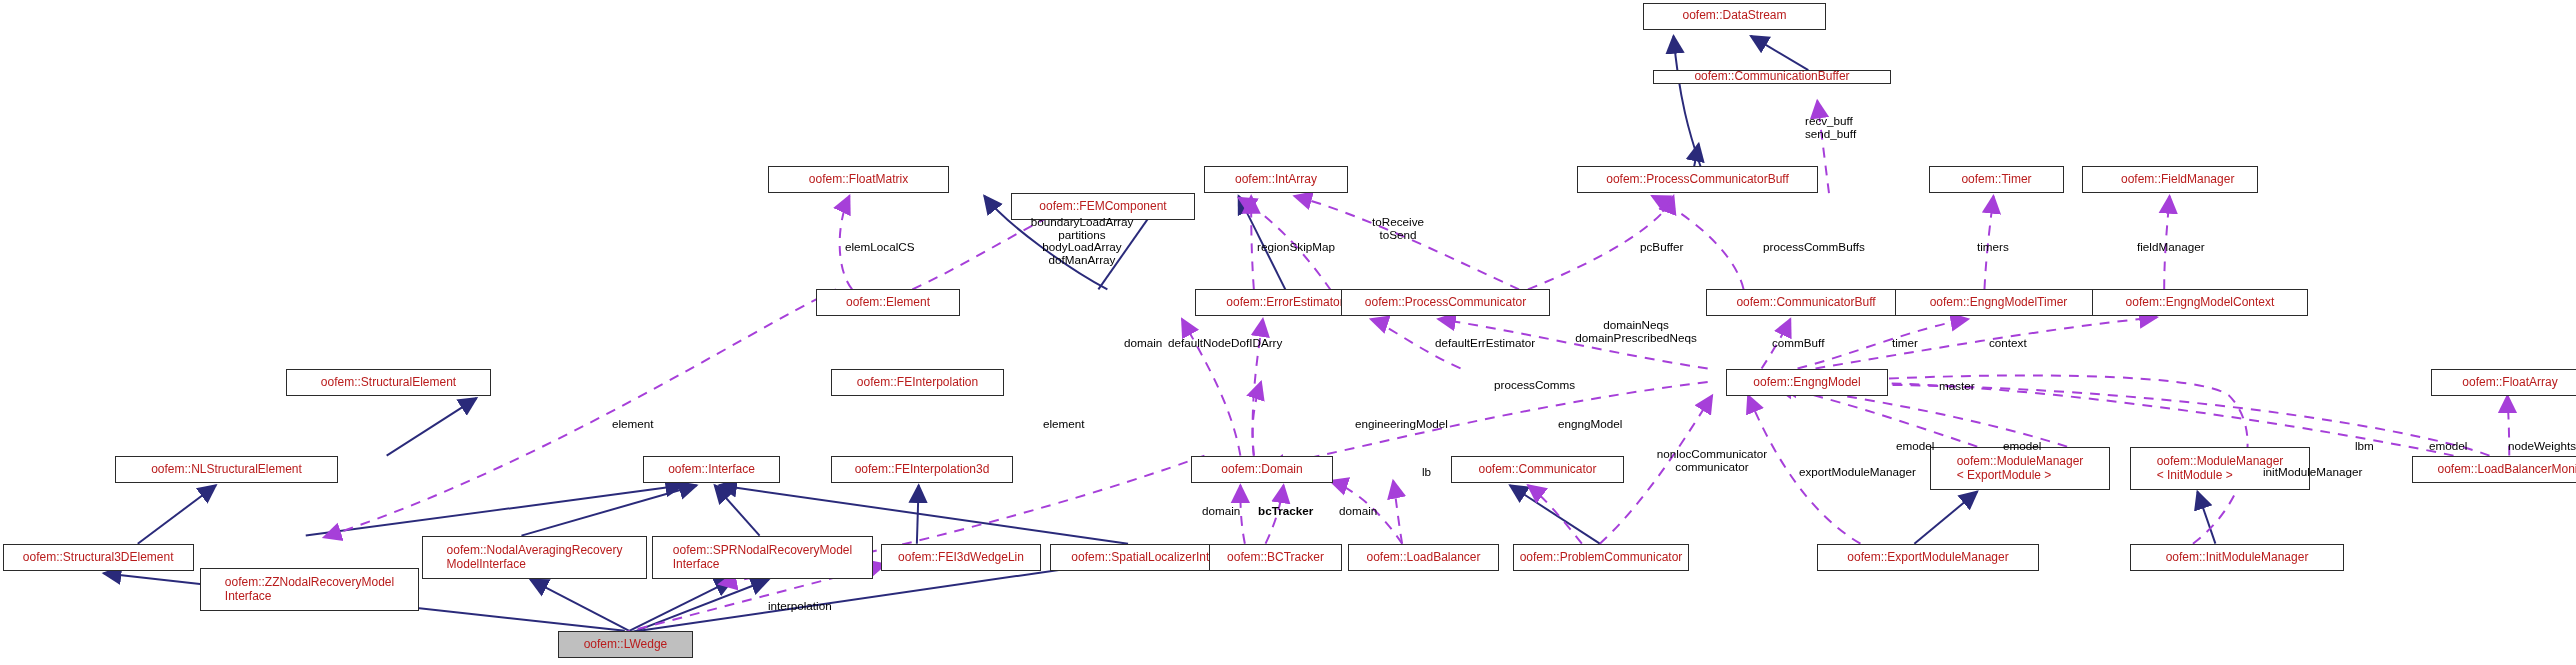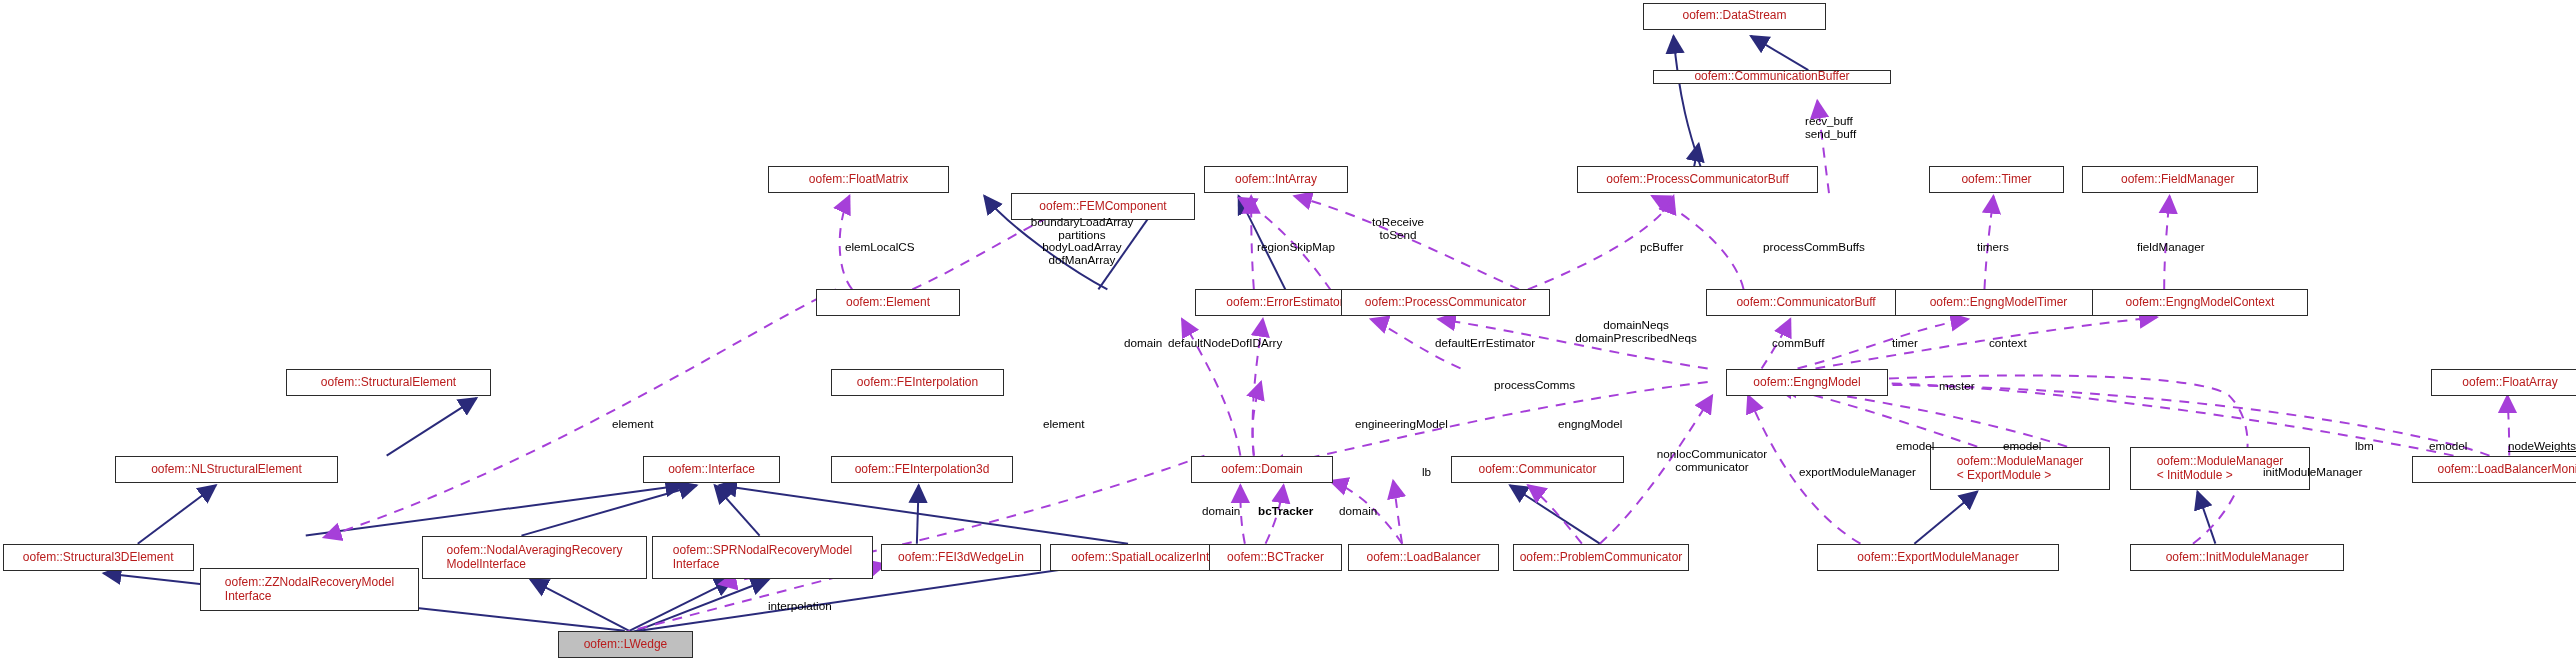--- a/index.html
+++ b/index.html
@@ -158,21 +158,21 @@
 Interface</div>
       <div class="node" style="left: 422px; top: 536px; width: 225px; height: 43px;">oofem::NodalAveragingRecovery
 ModelInterface</div>
       <div class="node" style="left: 652px; top: 536px; width: 221px; height: 43px;">oofem::SPRNodalRecoveryModel
 Interface</div>
       <div class="node" style="left: 881px; top: 544px; width: 160px; height: 27px;">oofem::FEI3dWedgeLin</div>
       <div class="node" style="left: 1050px; top: 544px; width: 214px; height: 27px;">oofem::SpatialLocalizerInterface</div>
       <div class="node" style="left: 1209px; top: 544px; width: 133px; height: 27px;">oofem::BCTracker</div>
       <div class="node" style="left: 1348px; top: 544px; width: 151px; height: 27px;">oofem::LoadBalancer</div>
       <div class="node thick" style="left: 1513px; top: 544px; width: 176px; height: 27px;">oofem::ProblemCommunicator</div>
-      <div class="node thick" style="left: 1817px; top: 544px; width: 242px; height: 27px;">oofem::ExportModuleManager</div>
+      <div class="node thick" style="left: 1817px; top: 544px; width: 222px; height: 27px;">oofem::ExportModuleManager</div>
       <div class="node thick" style="left: 2130px; top: 544px; width: 214px; height: 27px;">oofem::InitModuleManager</div>
       <div class="node highlight" style="left: 558px; top: 631px; width: 135px; height: 27px;">oofem::LWedge</div>
     </div>
   <div id="labels-layer">
       <div class="edge-label left" style="left: 1805px; top: 115px;">recv_buff
 send_buff</div>
       <div class="edge-label left" style="left: 845px; top: 241px;">elemLocalCS</div>
       <div class="edge-label" style="left: 1082px; top: 216px;">boundaryLoadArray
 partitions
 bodyLoadArray
@@ -192,21 +192,21 @@
       <div class="edge-label left" style="left: 1772px; top: 337px;">commBuff</div>
       <div class="edge-label left" style="left: 1892px; top: 337px;">timer</div>
       <div class="edge-label left" style="left: 1989px; top: 337px;">context</div>
       <div class="edge-label left" style="left: 612px; top: 418px;">element</div>
       <div class="edge-label left" style="left: 1043px; top: 418px;">element</div>
       <div class="edge-label left" style="left: 1355px; top: 418px;">engineeringModel</div>
       <div class="edge-label left" style="left: 1494px; top: 379px;">processComms</div>
       <div class="edge-label left" style="left: 1558px; top: 418px;">engngModel</div>
       <div class="edge-label left" style="left: 2355px; top: 440px;">lbm</div>
       <div class="edge-label left" style="left: 2429px; top: 440px;">emodel</div>
-      <div class="edge-label left" style="left: 2508px; top: 440px; text-decoration: underline;">nodeWeights</div>
+      <div class="edge-label left" style="left: 2508px; top: 440px;">nodeWeights</div>
       <div class="edge-label left" style="left: 1202px; top: 505px;">domain</div>
       <div class="edge-label left" style="left: 1258px; top: 505px; font-weight: bold;">bcTracker</div>
       <div class="edge-label left" style="left: 1339px; top: 505px;">domain</div>
       <div class="edge-label left" style="left: 1422px; top: 466px;">lb</div>
       <div class="edge-label" style="left: 1712px; top: 448px;">nonlocCommunicator
 communicator</div>
       <div class="edge-label left" style="left: 1799px; top: 466px;">exportModuleManager</div>
       <div class="edge-label left" style="left: 1896px; top: 440px;">emodel</div>
       <div class="edge-label left" style="left: 2003px; top: 440px;">emodel</div>
       <div class="edge-label left" style="left: 2263px; top: 466px;">initModuleManager</div>

